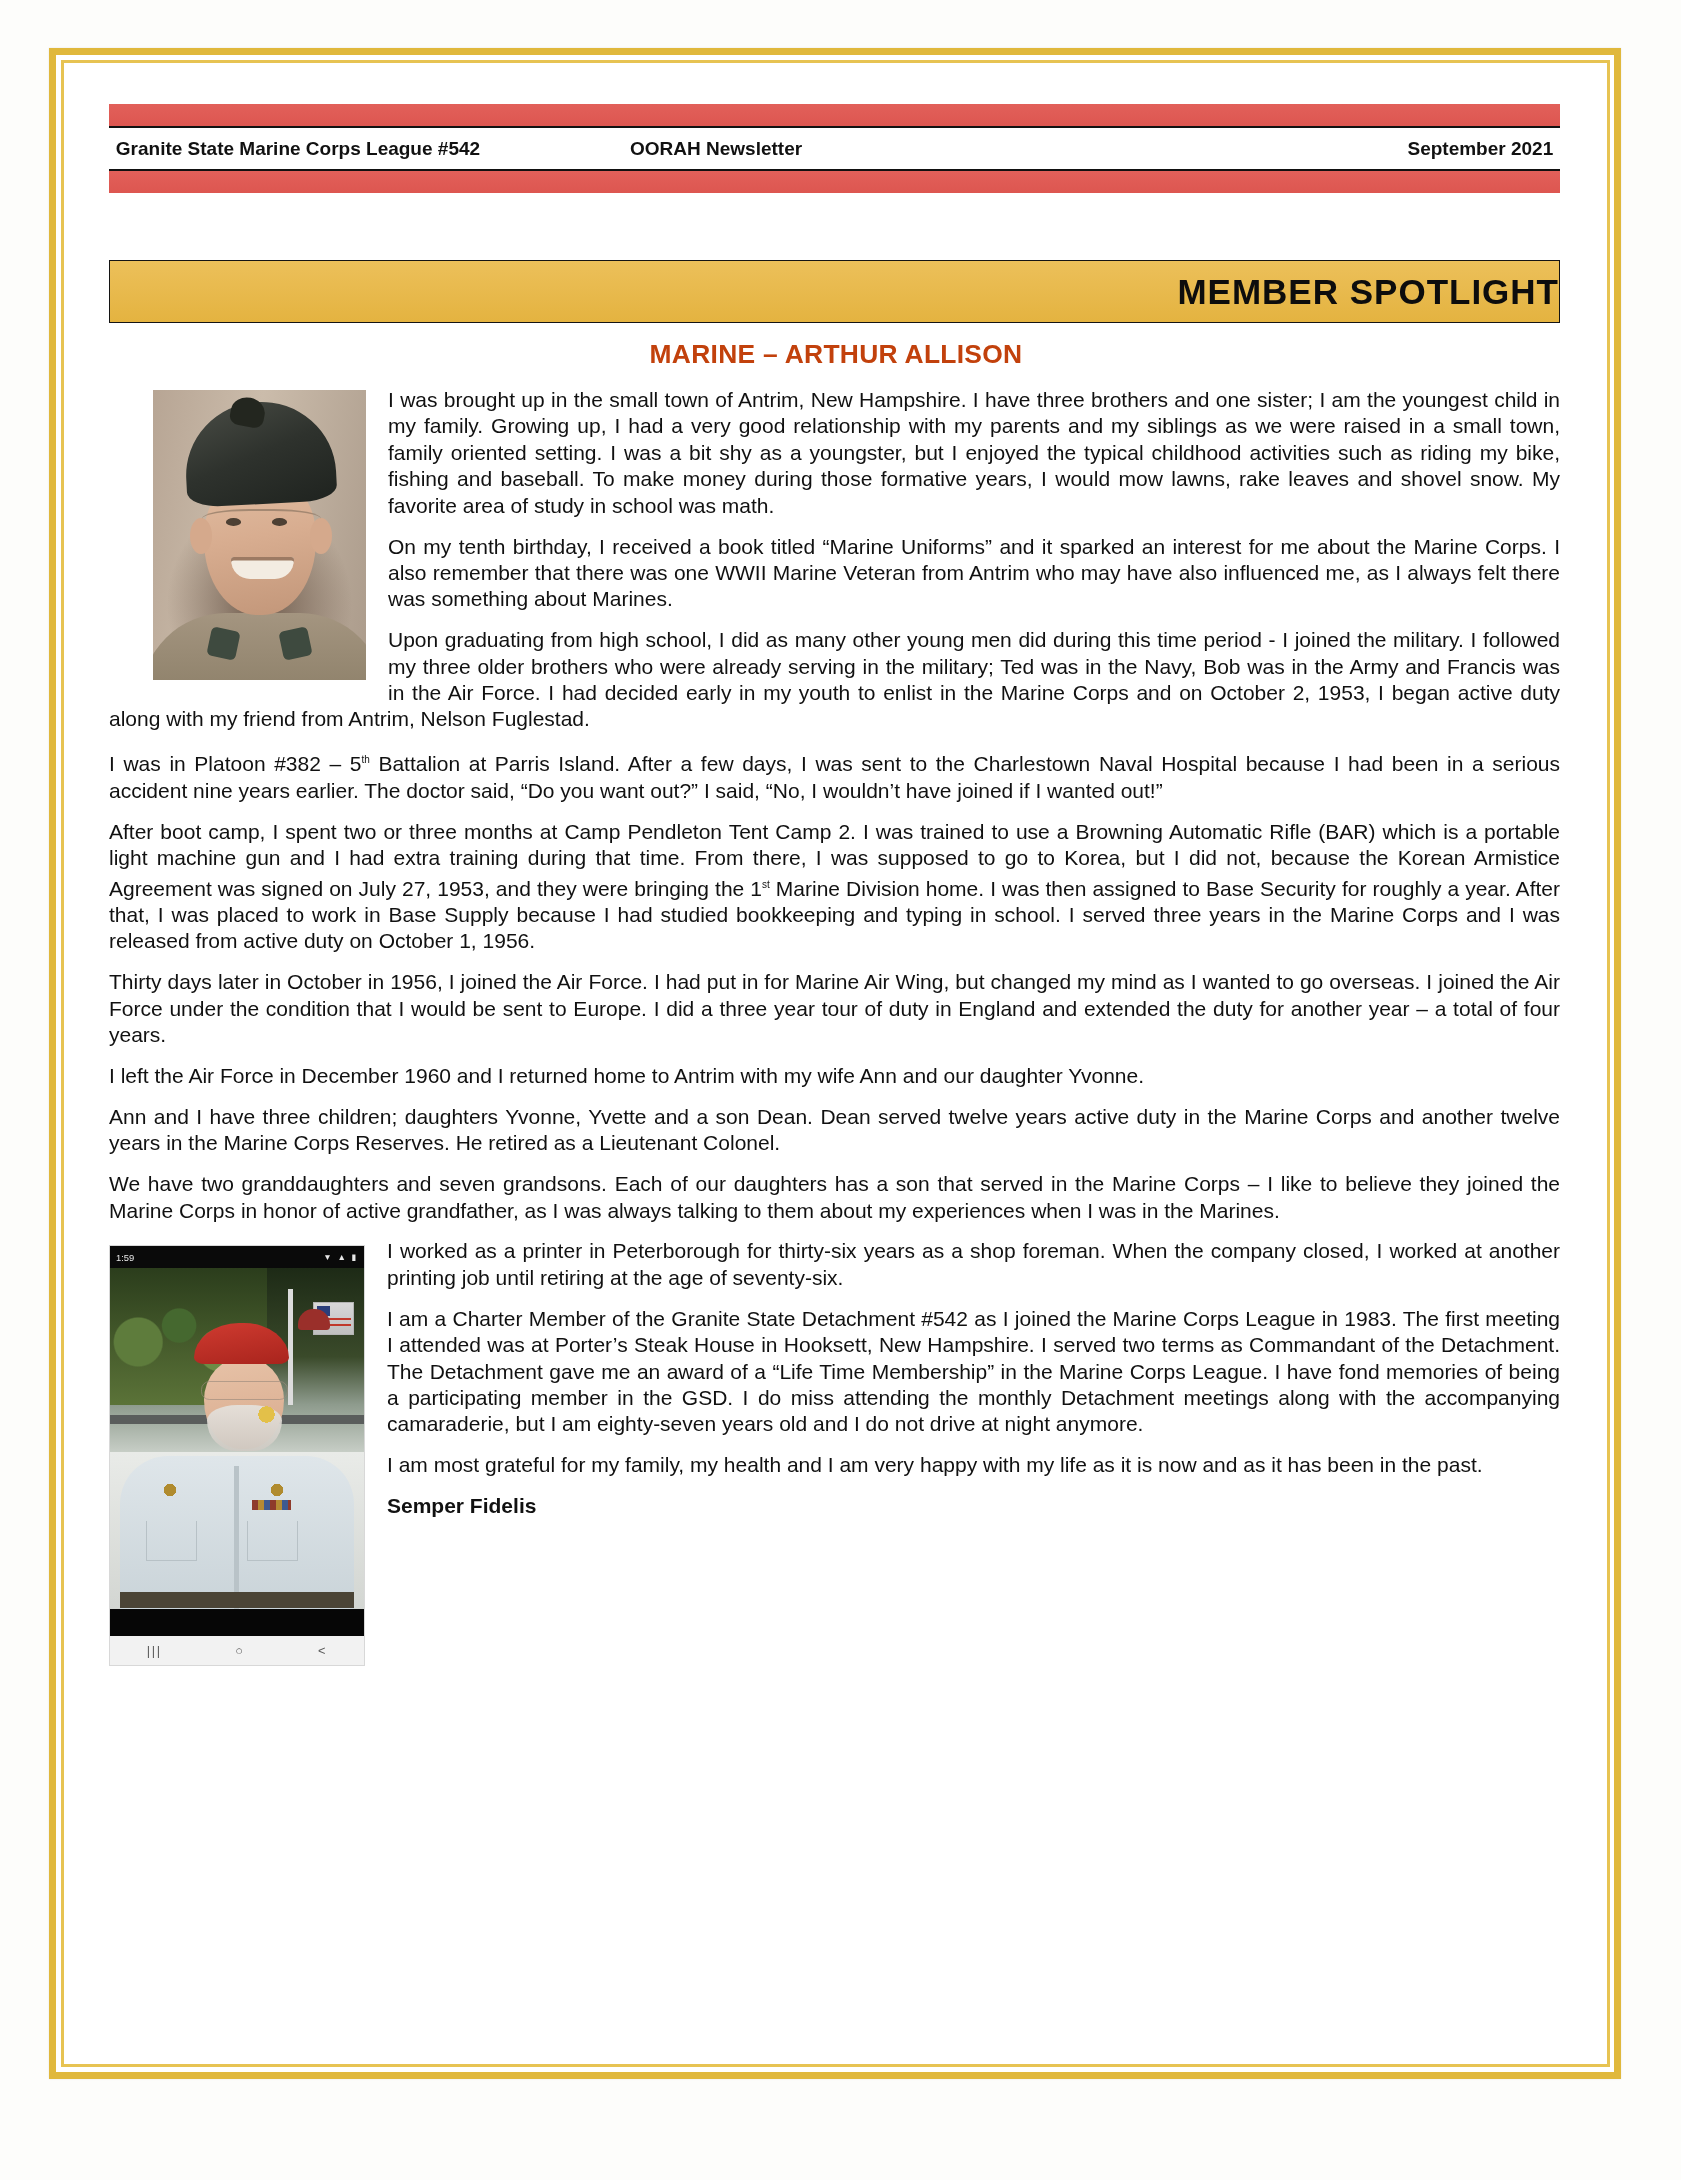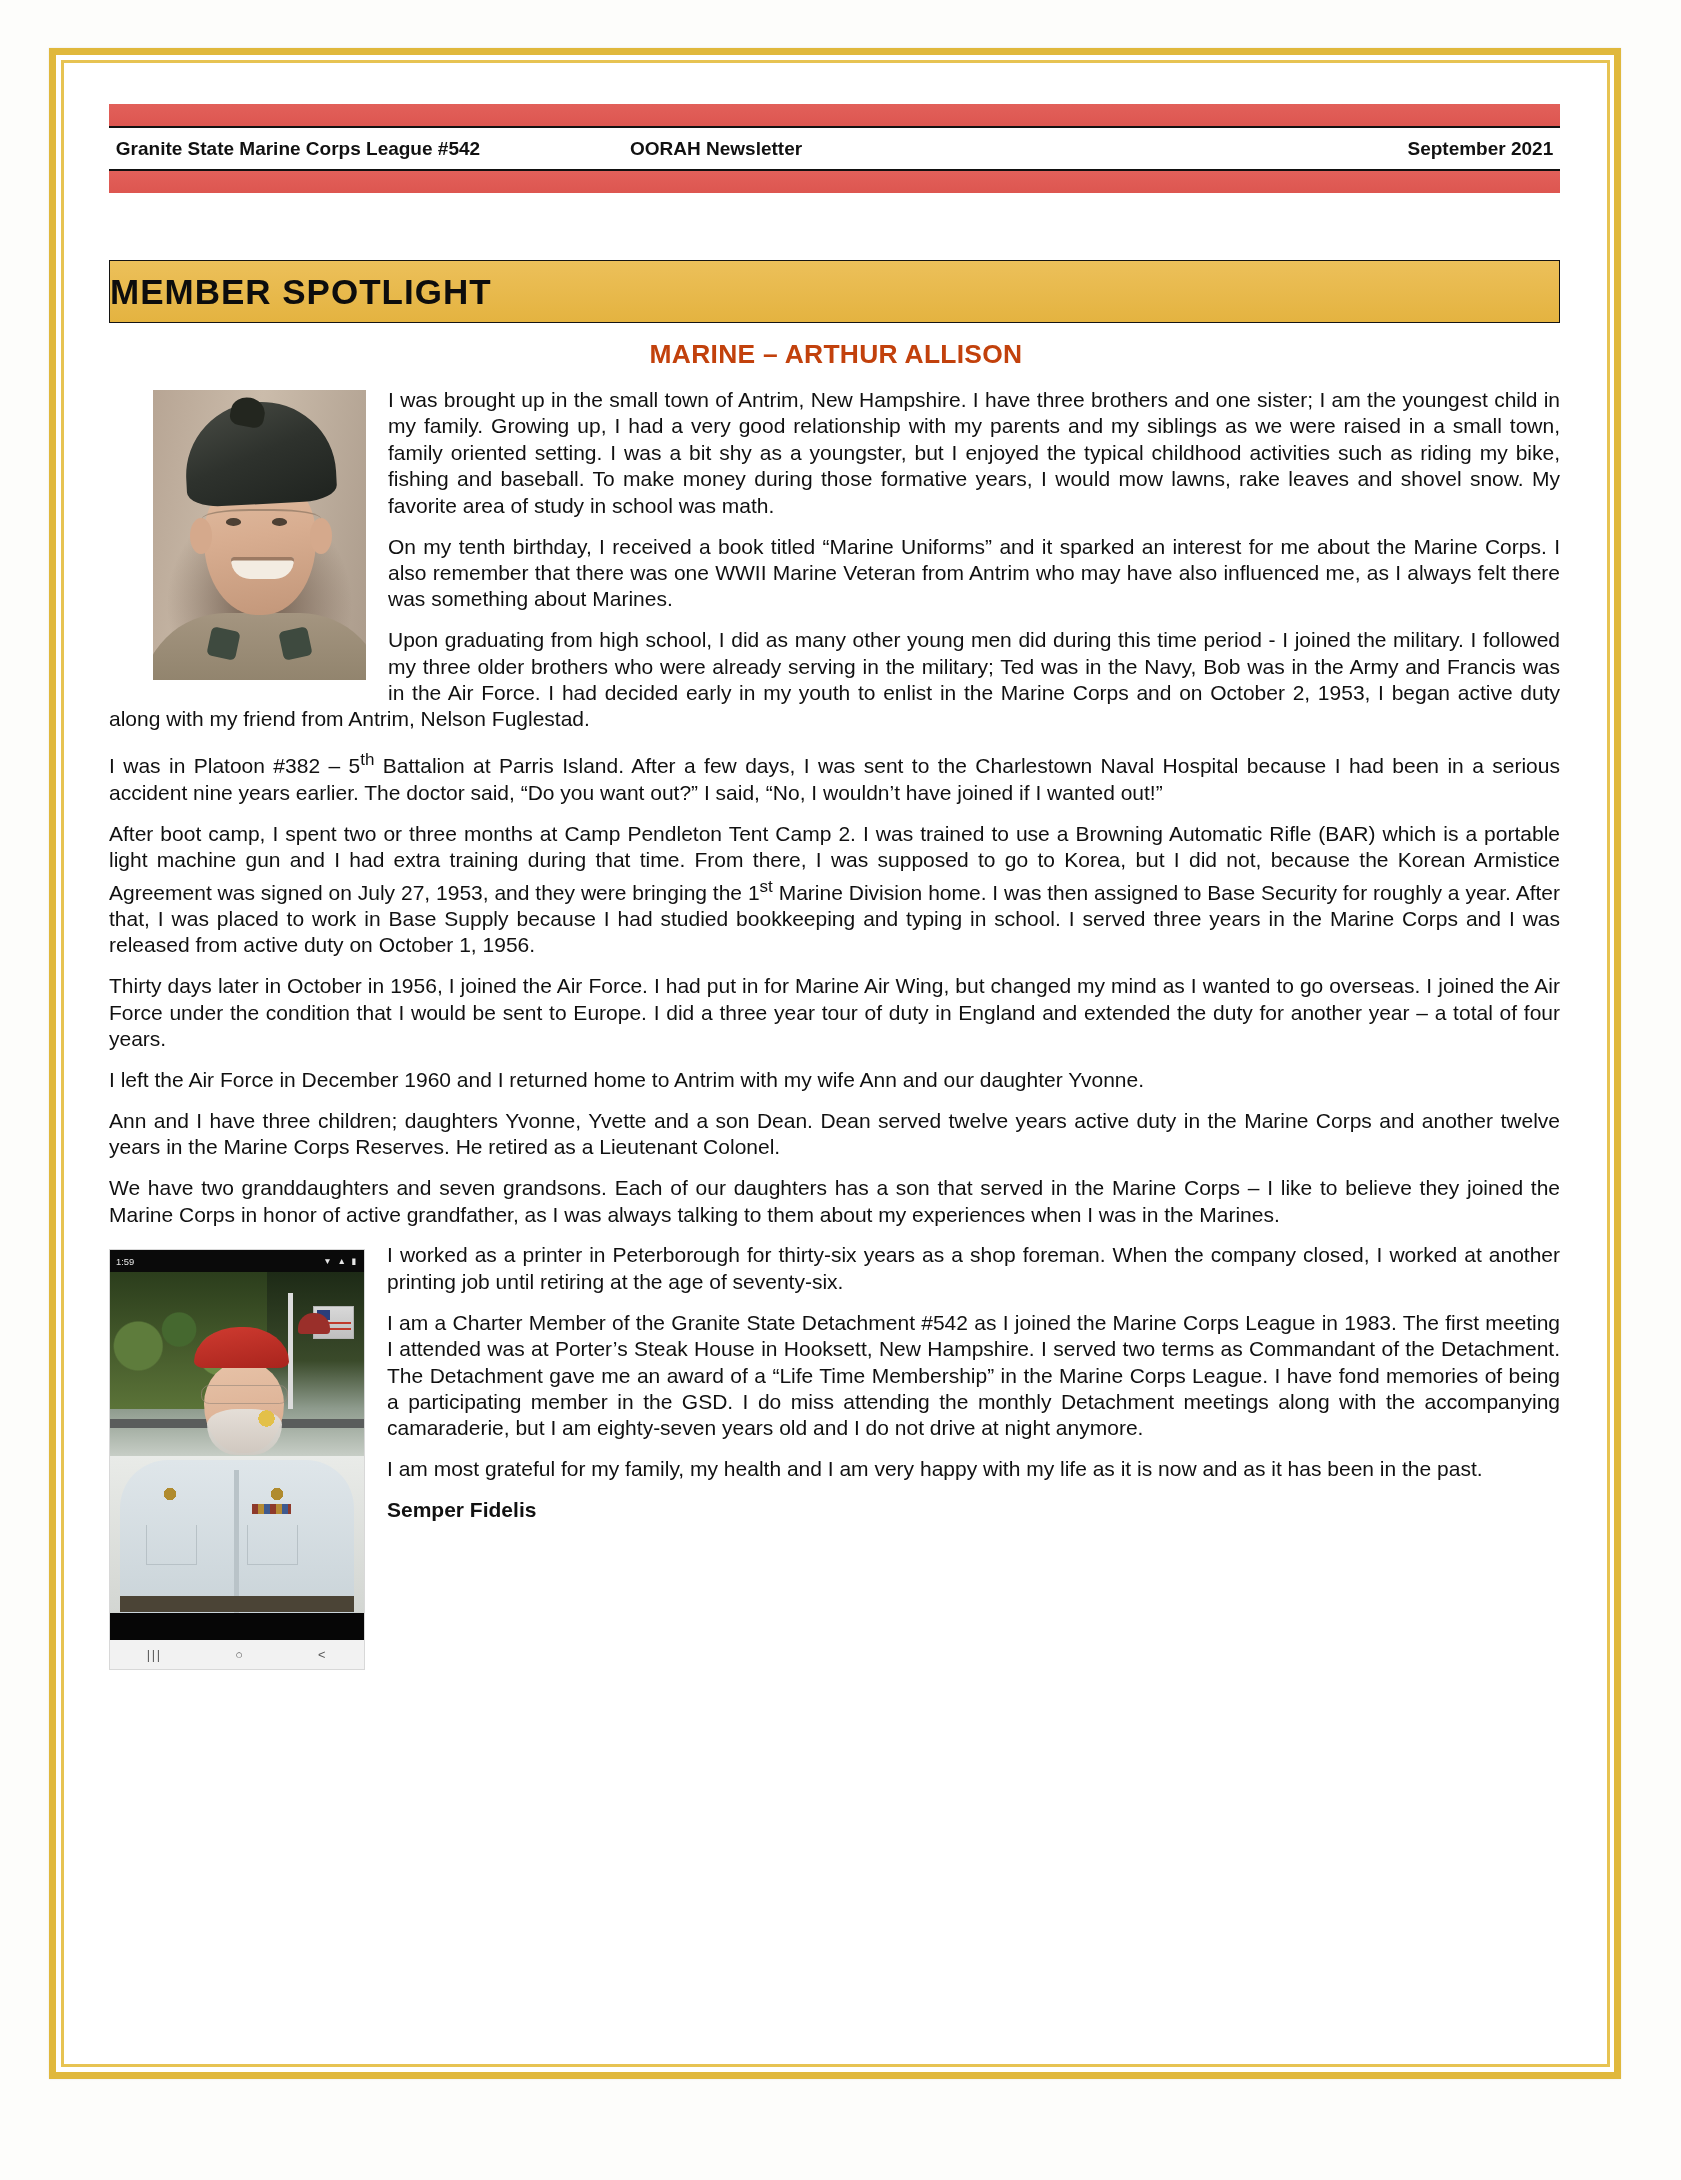--- a/index.html
+++ b/index.html
@@ -95,21 +95,21 @@
     left: 39px;
     top: 192px;
     width: 1451px;
     height: 63px;
     background: #e8b94a;
     background-image: linear-gradient(180deg,#ecc05a 0%, #e4b340 100%);
     border: 1.7px solid #141414;
     box-sizing: border-box;
     display: flex;
     align-items: center;
-    justify-content: flex-start;
+    justify-content: flex-end;
   }
   .banner-text {
     font-size: 35px;
     font-weight: bold;
     letter-spacing: 1px;
     color: #0d0d0d;
   }
 
   .subtitle {
     position: absolute;
@@ -132,21 +132,21 @@
   }
   .article p {
     margin: 0 0 14.5px 0;
     font-size: 21px;
     line-height: 26.4px;
     color: #111;
     text-align: justify;
     text-justify: inter-word;
   }
   .article p.nojust { text-align: left; }
-  .article p sup { font-size: 17px; vertical-align: super; }
+  .article p sup { font-size: 10px; vertical-align: super; }
   .semper { font-weight: bold; }
 
   
   .photo-young {
     float: left;
     width: 213px;
     height: 290px;
     margin: 3.4px 22px 5.1px 44px;
     position: relative;
     overflow: hidden;

